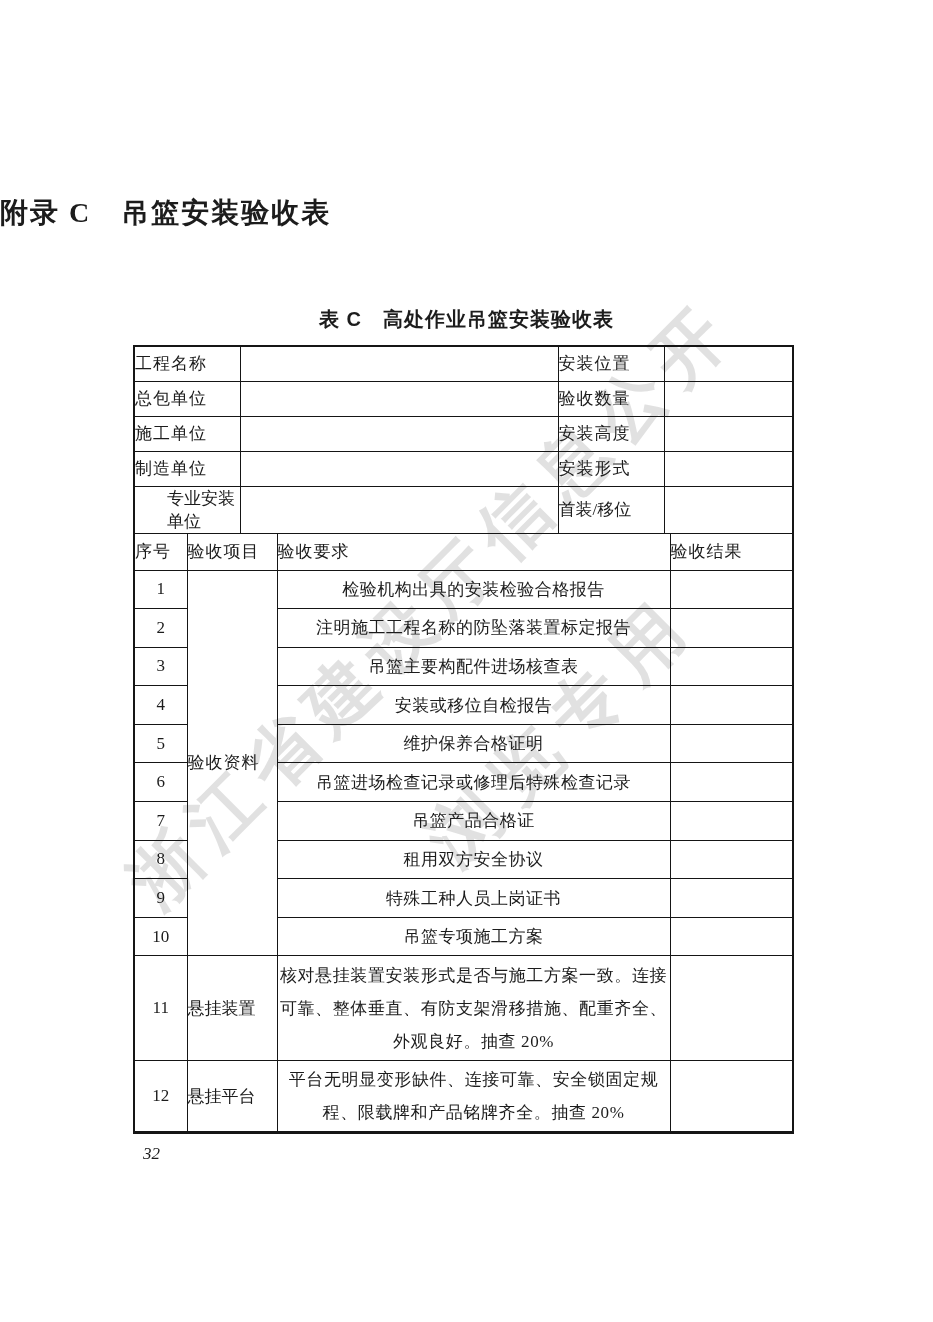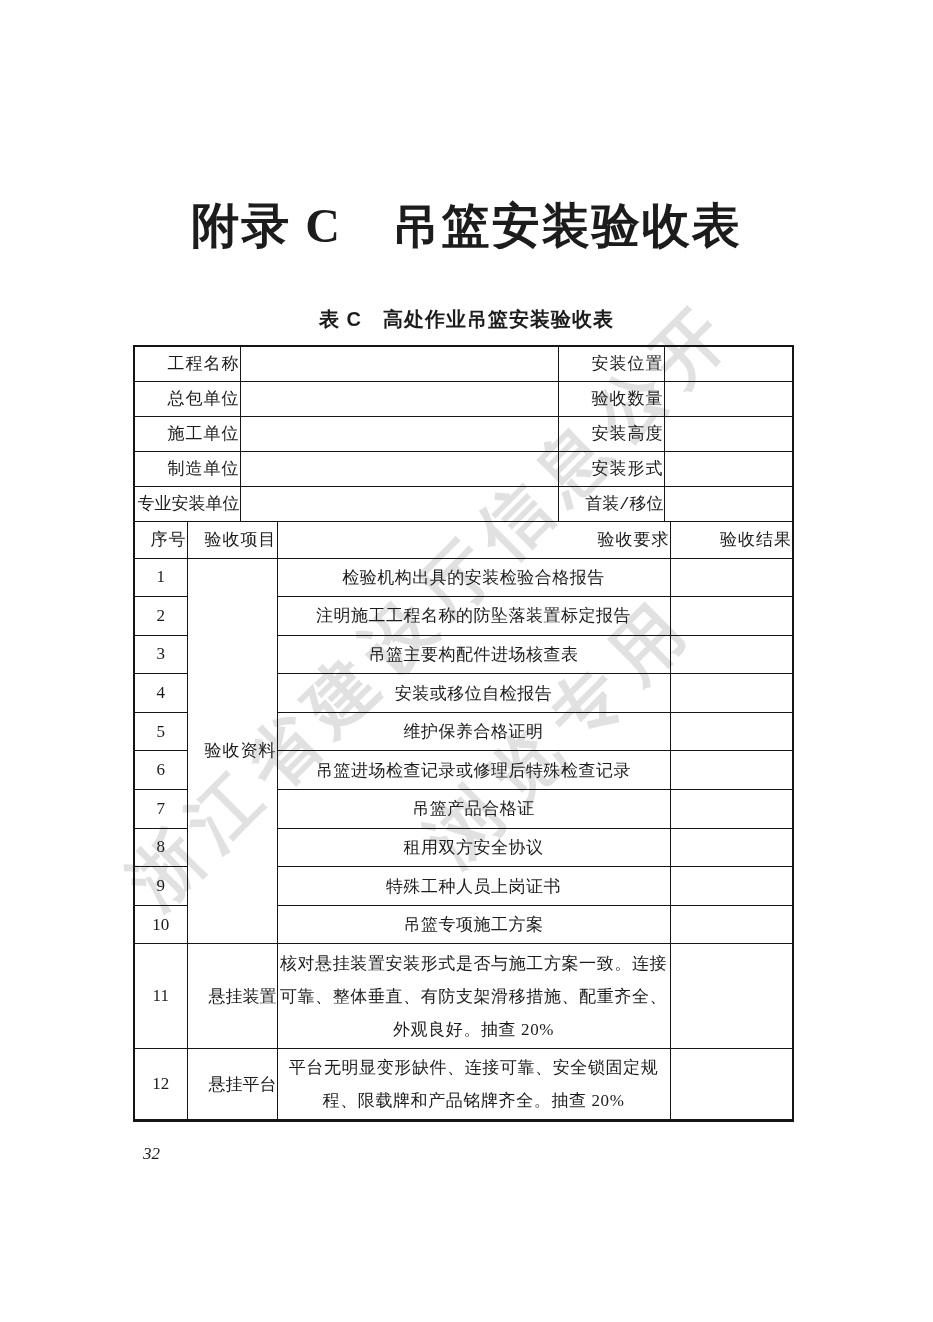--- a/index.html
+++ b/index.html
@@ -20,22 +20,21 @@
     color:rgba(80,80,80,0.17);
     transform:rotate(-45deg);
     z-index:0;
     pointer-events:none;
   }
   .wm1{font-size:70px;letter-spacing:12px;left:22px;top:558px;}
   .wm2{font-size:70px;letter-spacing:16px;left:390px;top:683px;}
 
   .doc-title{
     position:absolute;left:0;right:0;top:194px;
-    text-align:center;
-    font-size:48px;font-weight:700;letter-spacing:2px;
+    font-size:28px;font-weight:700;letter-spacing:2px;
     z-index:1;
   }
   .doc-caption{
     position:absolute;left:0;right:0;top:306px;
     text-align:center;
     font-family:"Liberation Sans","DejaVu Sans",sans-serif;
     font-size:20px;font-weight:700;letter-spacing:1px;
     z-index:1;
   }
 
@@ -55,21 +54,21 @@
     font-size:17px;
     vertical-align:middle;
     overflow:visible;
   }
   tr.r-info{height:35px;}
   tr.r-head{height:37px;padding-left:10px;}
   tr.r-item{height:38.6px;}
   tr.r-g11{height:105px;}
   tr.r-g12{height:72px;}
 
-  td.c{text-align:right;letter-spacing:1px;font-family:Liberation Mono, monospace;}
+  td.c{text-align:left;letter-spacing:1px;}
   td.num{text-align:center;font-size:17px;}
   td.req{text-align:center;padding:2px 11px;letter-spacing:0.5px;}
   td.reqml{line-height:1.95;letter-spacing:0.6px;}
 
   .page-num{
     position:absolute;left:143px;top:1144px;
     font-size:17px;font-style:italic;
     z-index:1;
   }
 </style>
@@ -114,21 +113,21 @@
       <td class="c">安装高度</td>
       <td colspan="2"></td>
     </tr>
     <tr class="r-info">
       <td class="c" colspan="2">制造单位</td>
       <td colspan="2"></td>
       <td class="c">安装形式</td>
       <td colspan="2"></td>
     </tr>
     <tr class="r-info">
-      <td class="c" colspan="2" style="letter-spacing:0;">专业安装单位</td>
+      <td class="c" colspan="2" style="letter-spacing:0;padding-left:32px;">专业安装单位</td>
       <td colspan="2"></td>
       <td class="c" style="letter-spacing:0;">首装/移位</td>
       <td colspan="2"></td>
     </tr>
 
     <tr class="r-head">
       <td class="c">序号</td>
       <td class="c" colspan="2">验收项目</td>
       <td class="c" colspan="3">验收要求</td>
       <td class="c">验收结果</td>

